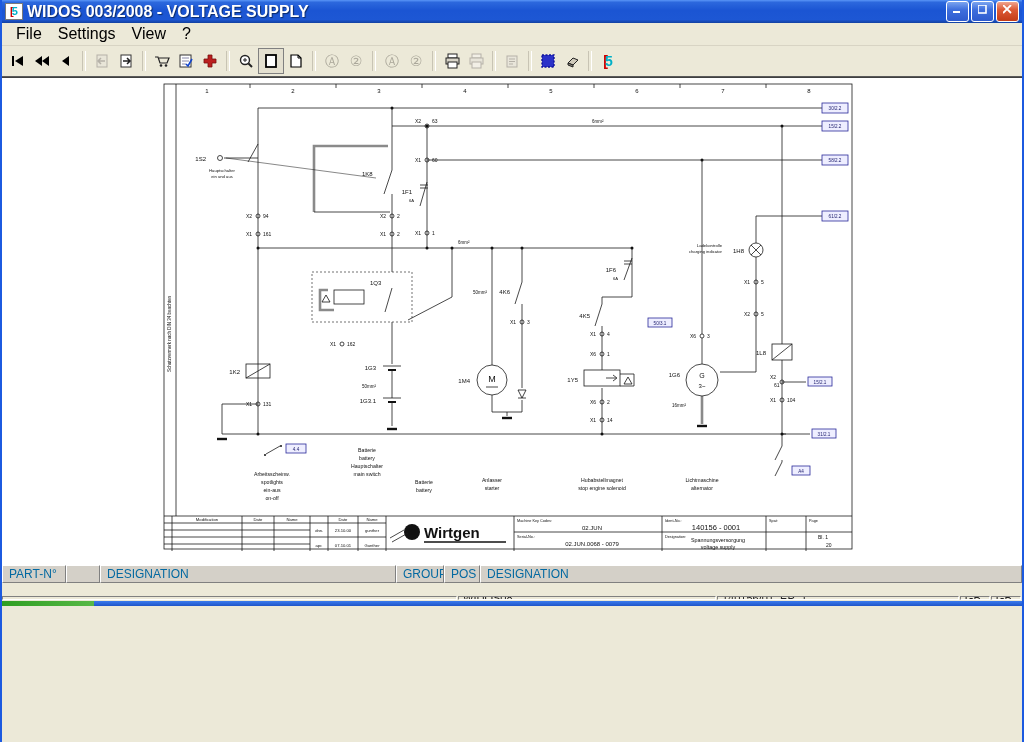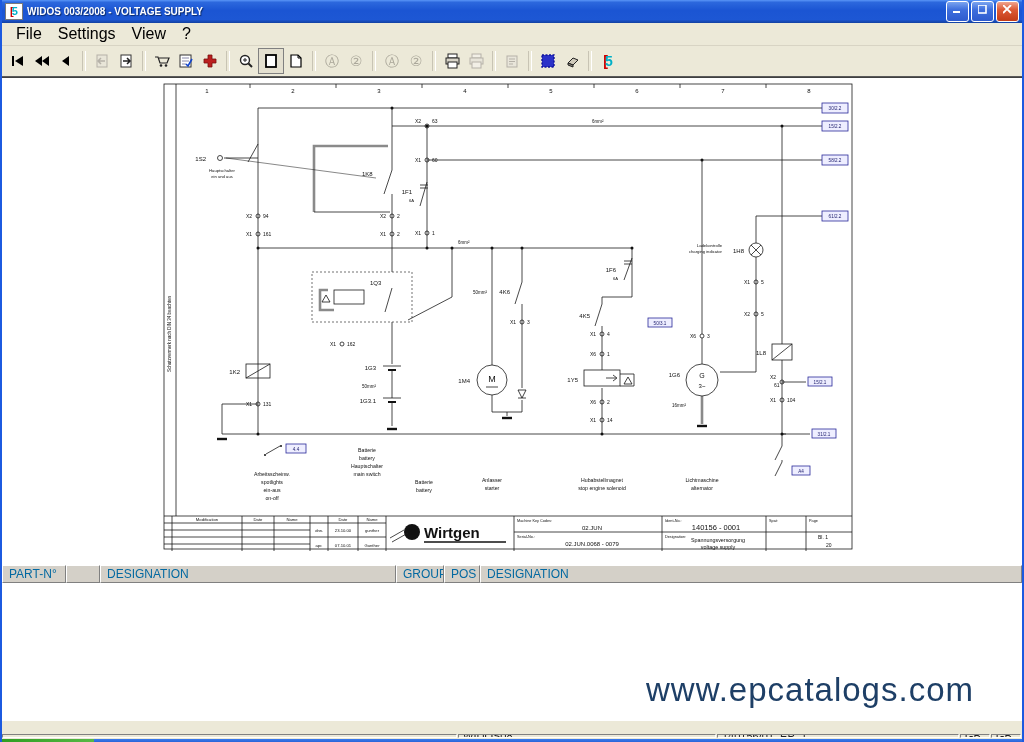--- a/index.html
+++ b/index.html
@@ -5,21 +5,21 @@
   html,body{margin:0;padding:0;background:#000;}
   #app{position:relative;width:1024px;height:742px;font-family:"Liberation Sans",sans-serif;
        background:#ece9d8;overflow:hidden;border-left:2px solid #1c5ae0;border-right:2px solid #1c5ae0;box-sizing:border-box;}
   
   .titlebar{height:23px;display:flex;align-items:center;padding:0 3px;
     background:linear-gradient(180deg,#5a96f7 0%,#2c68dd 10%,#1b55d3 45%,#1d57d4 85%,#1240a0 100%);}
   .titleicon{width:16px;height:15px;background:#fff;border:1px solid #7a7a7a;display:flex;align-items:center;justify-content:center;
     font-weight:bold;font-size:11px;line-height:11px;margin-right:4px;}
   .titleicon .br{color:#c00;}
   .titleicon .five{color:#00b0c8;margin-left:-2px;}
-  .titletext{color:#fff;font-weight:bold;font-size:10px;text-shadow:1px 1px 1px #0a2a6a;flex:1;white-space:nowrap;}
+  .titletext{color:#fff;font-weight:bold;font-size:16px;text-shadow:1px 1px 1px #0a2a6a;flex:1;white-space:nowrap;}
   .winbtns{display:flex;gap:2px;}
   .winbtn{width:21px;height:19px;border-radius:3px;border:1px solid #fff;
     background:linear-gradient(180deg,#7ba4ef,#3f6fdd 40%,#2e5bce);color:#fff;font-size:11px;line-height:17px;text-align:center;}
   .winbtn.close{background:linear-gradient(180deg,#f0a58f,#dd5a36 40%,#c33c18);}
   .winbtn svg{display:block;margin:3px auto 0;}
   
   .menubar{height:22px;background:#ece9d8;display:flex;align-items:center;padding-left:6px;border-bottom:1px solid #d8d4c4;}
   .menuitem{font-size:16px;color:#000;padding:2px 8px;}
   
   .toolbar{height:30px;background:#ece9d8;display:flex;align-items:center;padding-left:4px;border-bottom:1px solid #5a5a5a;}
@@ -588,23 +588,20 @@
 
   <div class="ptheader">
     <div class="ptcell" style="width:64px">PART-N°</div>
     <div class="ptcell" style="width:34px"></div>
     <div class="ptcell" style="width:296px">DESIGNATION</div>
     <div class="ptcell" style="width:48px">GROUP</div>
     <div class="ptcell" style="width:36px">POS</div>
     <div class="ptcell" style="flex:1">DESIGNATION</div>
   </div>
 
-  <div class="partsarea">
-    <div class="watermark">www.epcatalogs.com</div>
-  </div>
 
   <div class="statusbar">
     <div class="spanel" style="flex:1"></div>
     <div class="spanel" style="width:258px">WIDOS08</div>
     <div class="spanel" style="width:242px">140156/01_EP_1</div>
     <div class="spanel" style="width:30px">GB</div>
     <div class="spanel" style="width:30px">GB</div>
   </div>
 
   <div class="taskbar">

